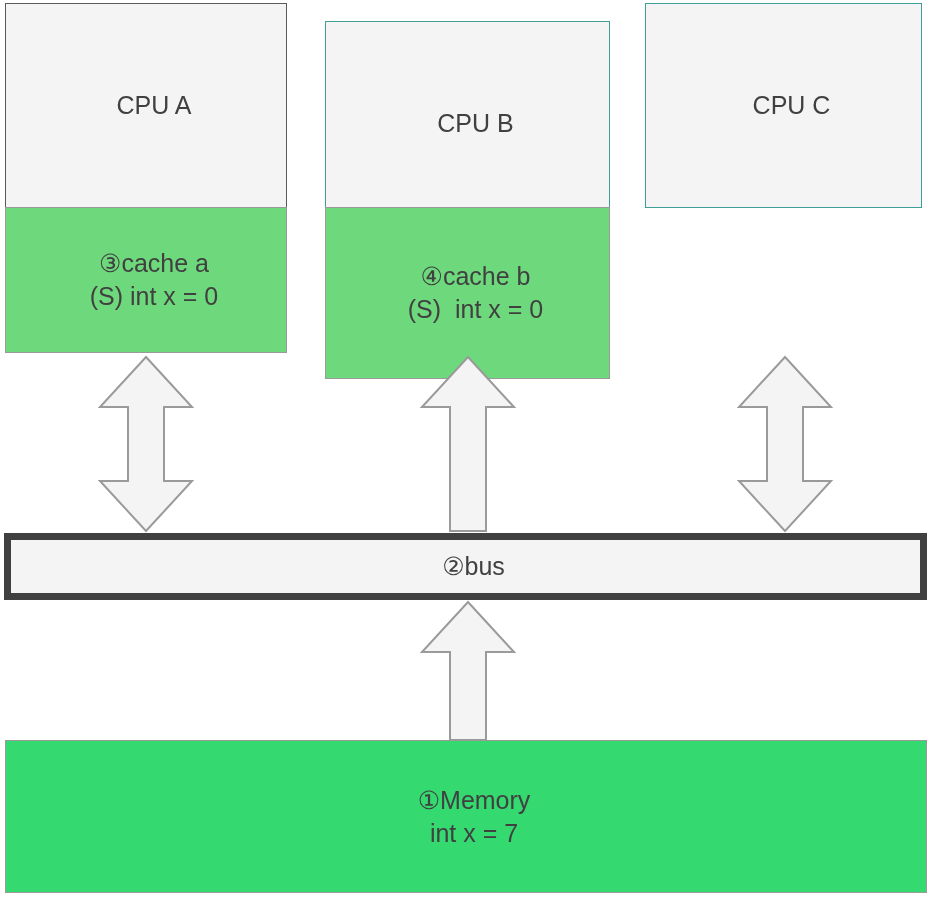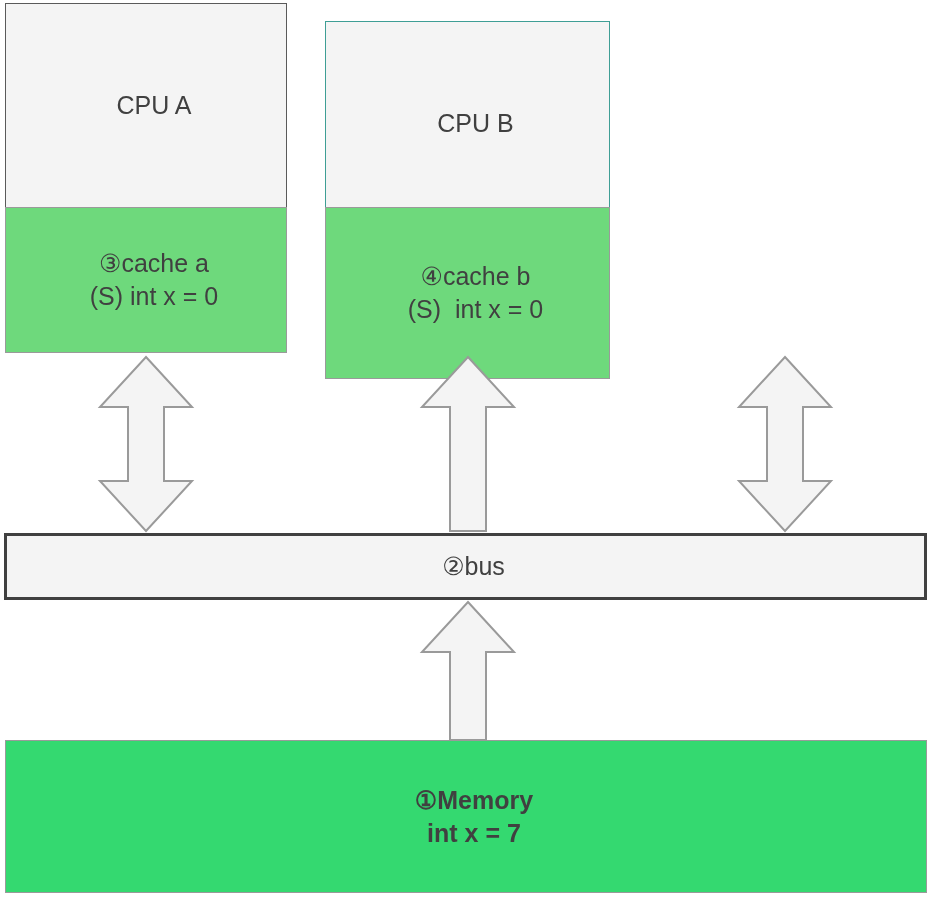--- a/index.html
+++ b/index.html
@@ -44,21 +44,21 @@
 
   .cache-box {
     border: 1px solid #9a9a9a;
     font-size: 25px;
   }
   .cache-box.filled   { background: #6ed97c; }
   .cache-box.unfilled { background: #f4f4f4; }
 
   .bus-box {
     background: #f4f4f4;
-    border: 3px solid #404040;
+    border: 7px solid #404040;
     font-size: 25px;
   }
 
   .memory-box {
     background: #34d970;
     border: 1px solid #9a9a9a;
     font-size: 25px;
   }
 
   .line1, .line2 { display: block; white-space: pre; }
@@ -97,36 +97,39 @@
     <span class="line1">④cache b</span>
     <span class="line2">(S)  int x = 0</span>
   </div>
 
   <div class="arrow" style="left:418px; top:355px;">
     <svg width="100" height="178" viewBox="0 0 100 178">
       <polygon points="50,2 96,52 68,52 68,176 32,176 32,52 4,52" fill="#f4f4f4" stroke="#9a9a9a" stroke-width="2" stroke-linejoin="miter"></polygon>
     </svg>
   </div>
 
+  <div class="box cpu-box accent-teal" style="left:645px; top:3px; width:277px; height:205px;">
+    <span class="line1">CPU C</span>
+  </div>
 
 
   <div class="arrow" style="left:735px; top:355px;">
     <svg width="100" height="178" viewBox="0 0 100 178">
       <polygon points="50,2 96,52 68,52 68,126 96,126 50,176 4,126 32,126 32,52 4,52" fill="#f4f4f4" stroke="#9a9a9a" stroke-width="2" stroke-linejoin="miter"></polygon>
     </svg>
   </div>
 
   <div class="box bus-box" style="left:4px; top:533px; width:923px; height:67px;">
     <span class="line1">②bus</span>
   </div>
 
   <div class="arrow" style="left:418px; top:600px;">
     <svg width="100" height="142" viewBox="0 0 100 142">
       <polygon points="50,2 96,52 68,52 68,140 32,140 32,52 4,52" fill="#f4f4f4" stroke="#9a9a9a" stroke-width="2" stroke-linejoin="miter"></polygon>
     </svg>
   </div>
 
-  <div class="box memory-box" style="left:5px; top:740px; width:922px; height:153px;font-weight:bold;">
+  <div class="box memory-box" style="left:5px; top:740px; width:922px; height:153px;">
     <span class="line1">①Memory</span>
     <span class="line2">int x = 7</span>
   </div>
 
 </div>
 
 </body></html>

